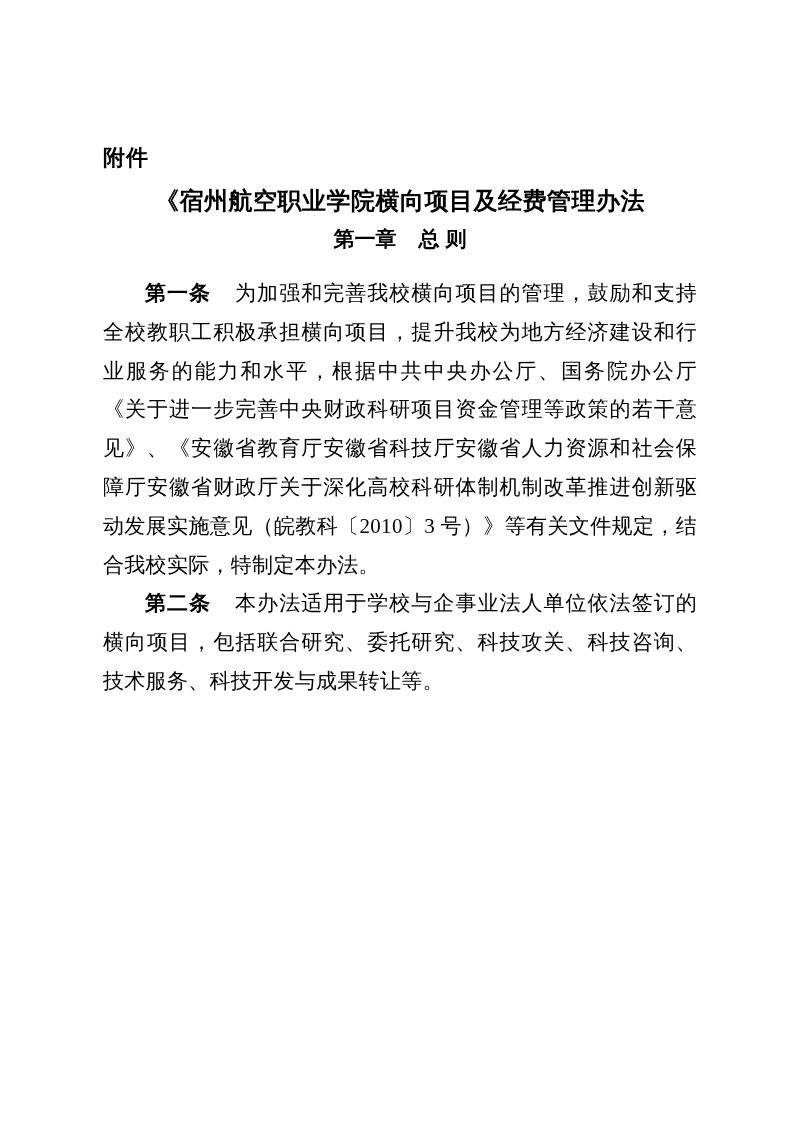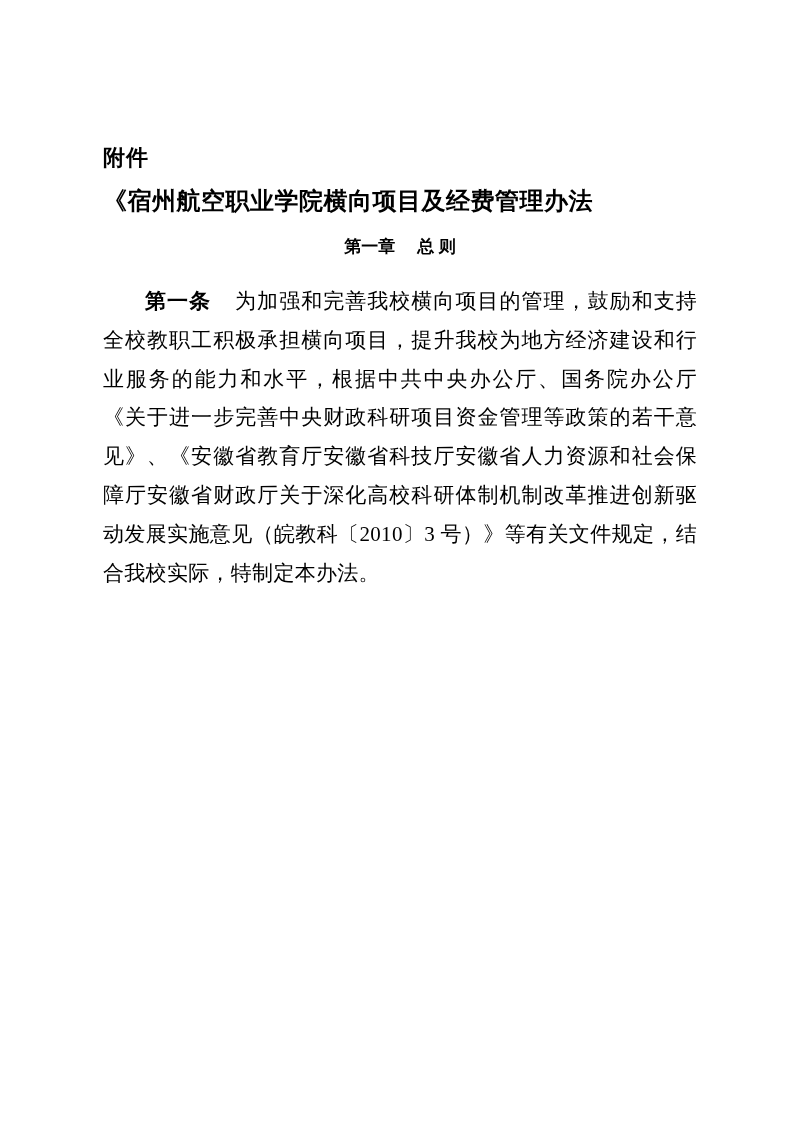--- a/index.html
+++ b/index.html
@@ -22,34 +22,34 @@
   }
   .attachment {
     font-family: "Liberation Sans", sans-serif;
     font-weight: bold;
     font-size: 22px;
     line-height: 24px;
     letter-spacing: 1px;
   }
   .doc-title {
     margin-top: 10px;
-    text-align: left;
+    text-align: center;
     font-family: Liberation Serif, serif;
     font-weight: bold;
     font-size: 24px;
     line-height: 42px;
     letter-spacing: 0.5px;
   }
   .title-line { display: block; white-space: nowrap; }
   .chapter {
-    margin-top: 12px;
+    margin-top: 4px;
     text-align: center;
     font-family: "Liberation Sans", sans-serif;
     font-weight: bold;
-    font-size: 17px;
+    font-size: 21px;
     line-height: 26px;
   }
   .chapter-gap {
     display: inline-block;
     width: 22px;
   }
   .doc-body {
     margin-top: 22px;
     font-family: "Liberation Serif", serif;
     font-size: 21px;
@@ -78,17 +78,18 @@
       <span class="title-line">《宿州航空职业学院横向项目及经费管理办法</span>
     </div>
 
     <div class="chapter">
       <span>第一章</span><span class="chapter-gap"></span><span>总 则</span>
     </div>
 
     <div class="doc-body">
       <p class="article"><span class="article-label">第一条</span><span>为加强和完善我校横向项目的管理，鼓励和支持全校教职工积极承担横向项目，提升我校为地方经济建设和行业服务的能力和水平，根据中共中央办公厅、国务院办公厅《关于进一步完善中央财政科研项目资金管理等政策的若干意见》、《安徽省教育厅安徽省科技厅安徽省人力资源和社会保障厅安徽省财政厅关于深化高校科研体制机制改革推进创新驱动发展实施意见（皖教科〔2010〕3 号）》等有关文件规定，结合我校实际，特制定本办法。</span></p>
 
+      <p class="article"><span class="article-label">第二条</span><span>本办法适用于学校与企事业法人单位依法签订的横向项目，包括联合研究、委托研究、科技攻关、科技咨询、技术服务、科技开发与成果转让等。</span></p>
 
     </div>
 
   </div>
 </div>
 
 </body></html>

